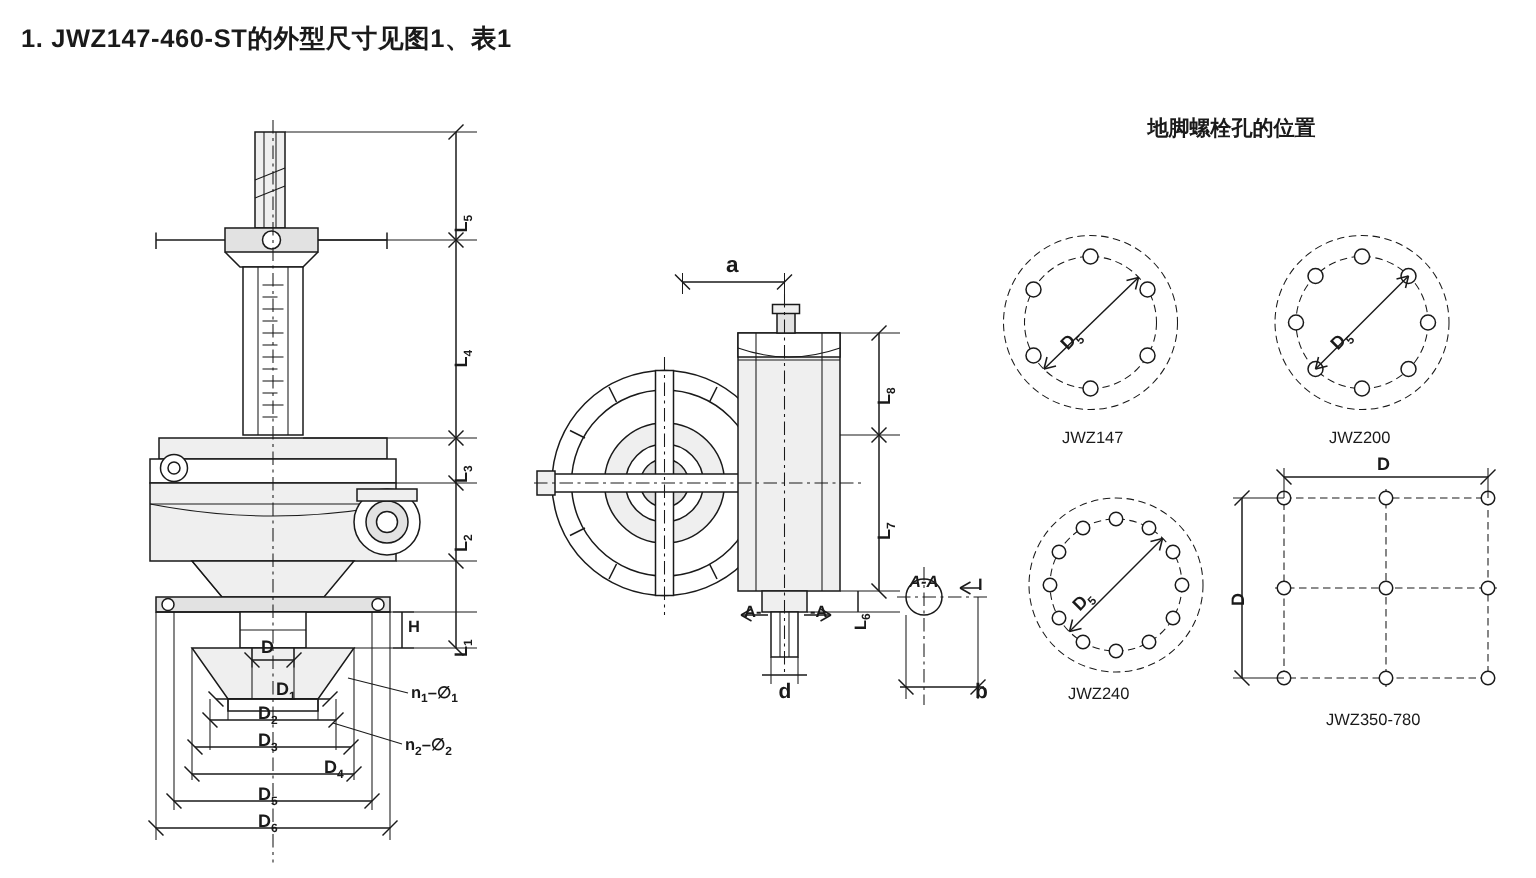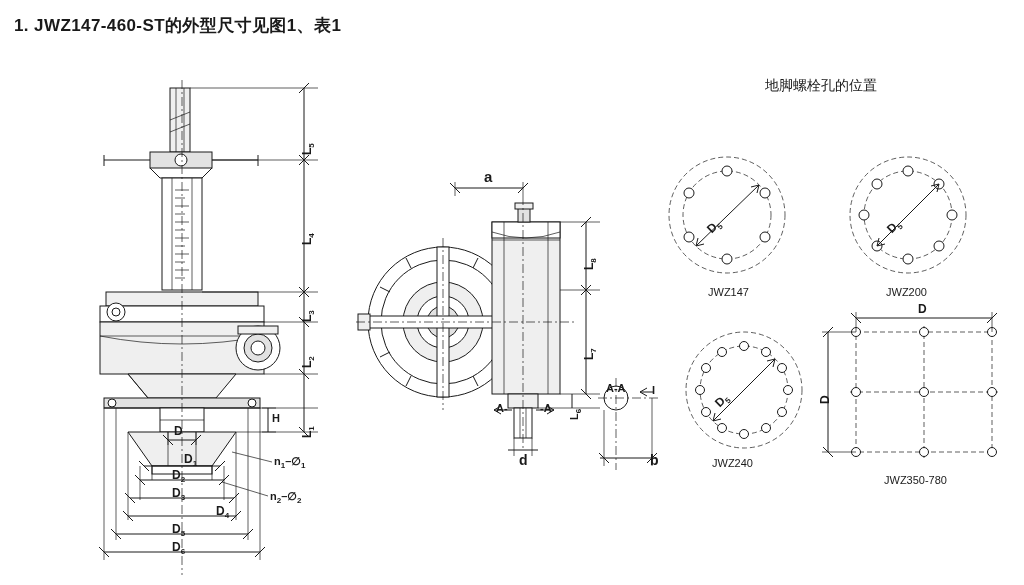--- a/index.html
+++ b/index.html
@@ -11,21 +11,21 @@
     position:relative;
     overflow:hidden;
   }
   #stage{position:absolute;left:0;top:0;width:1024px;height:511px;}
   .ttl{
     position:absolute;left:14px;top:14px;
     font-size:17px;font-weight:600;letter-spacing:.4px;
     white-space:nowrap;
   }
   .sec-title{
-    position:absolute;font-size:14px;font-weight:400;white-space:nowrap;
+    position:absolute;font-size:14px;font-weight:700;white-space:nowrap;
   }
   .cap{
     position:absolute;font-size:11px;font-weight:400;white-space:nowrap;
   }
   svg{position:absolute;left:0;top:0;width:1024px;height:585px;overflow:visible;}
   .ln{stroke:#1a1a1a;stroke-width:1;fill:none;}
   .ln-thin{stroke:#1a1a1a;stroke-width:.7;fill:none;}
   .ln-dash{stroke:#1a1a1a;stroke-width:.7;fill:none;stroke-dasharray:5 3;}
   .ln-cl{stroke:#1a1a1a;stroke-width:.7;fill:none;stroke-dasharray:9 3 2 3;}
   .fill-l{fill:#efefef;stroke:#1a1a1a;stroke-width:1;}
@@ -401,21 +401,21 @@
 
   <div class="dimtxt" style="left:274px;top:455px;font-size:11px;">n<sub>1</sub>–∅<sub>1</sub></div>
   <div class="dimtxt" style="left:270px;top:490px;font-size:11px;">n<sub>2</sub>–∅<sub>2</sub></div>
 
   <div class="dimtxt" style="left:484px;top:168px;font-size:15px;">a</div>
   <div class="dimtxt rot" style="left:582px;top:270px;transform:rotate(-90deg);">L<sub>8</sub></div>
   <div class="dimtxt rot" style="left:582px;top:360px;transform:rotate(-90deg);">L<sub>7</sub></div>
   <div class="dimtxt rot" style="left:568px;top:420px;transform:rotate(-90deg);font-size:11px;">L<sub>6</sub></div>
   <div class="dimtxt" style="left:519px;top:452px;font-size:14px;">d</div>
   <div class="dimtxt" style="left:650px;top:452px;font-size:14px;">b</div>
-  <div class="dimtxt" style="left:606px;top:382px;font-size:11px;">A-A</div>
+  <div class="dimtxt" style="left:606px;top:382px;font-size:11px;font-style:italic;">A-A</div>
   <div class="dimtxt" style="left:496px;top:402px;font-size:11px;">A-</div>
   <div class="dimtxt" style="left:540px;top:402px;font-size:11px;">-A</div>
   <div class="dimtxt" style="left:652px;top:384px;font-size:11px;">I</div>
 
   <div class="dimtxt rot" style="left:704px;top:226px;transform:rotate(-45deg);">D<sub>5</sub></div>
   <div class="dimtxt rot" style="left:884px;top:226px;transform:rotate(-45deg);">D<sub>5</sub></div>
   <div class="dimtxt rot" style="left:712px;top:400px;transform:rotate(-45deg);">D<sub>5</sub></div>
   <div class="dimtxt" style="left:918px;top:302px;">D</div>
   <div class="dimtxt rot" style="left:818px;top:404px;transform:rotate(-90deg);">D</div>
 

